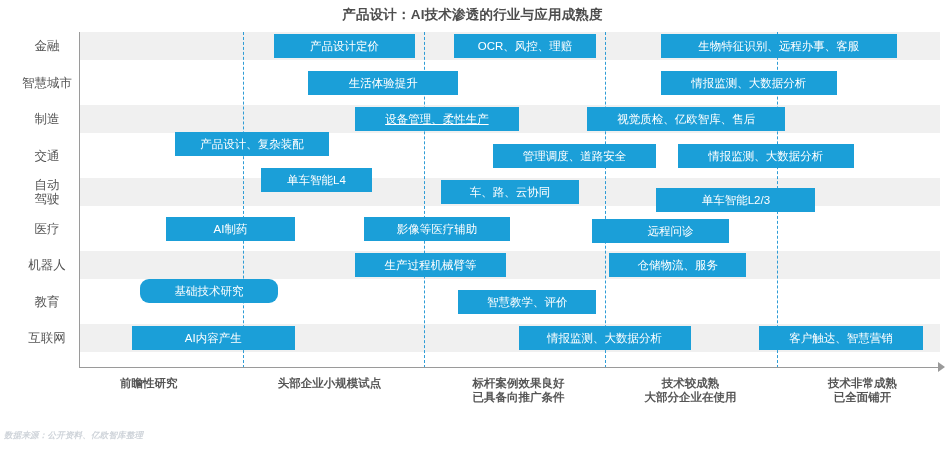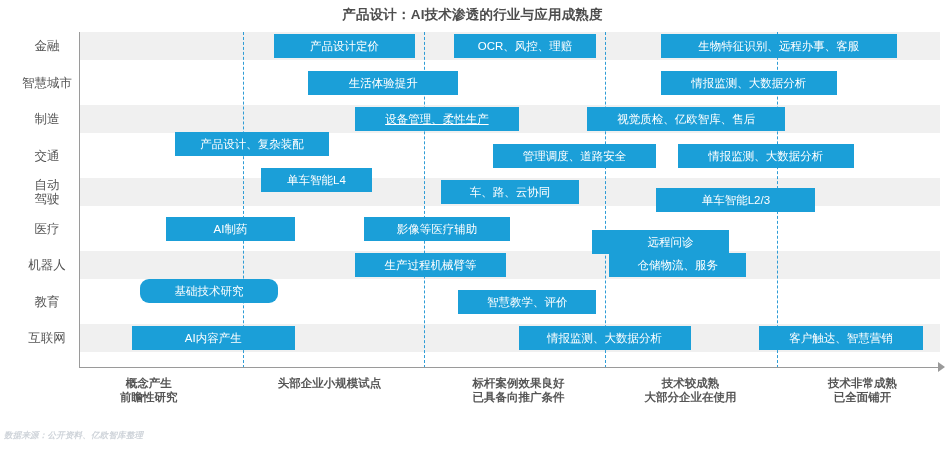--- a/index.html
+++ b/index.html
@@ -164,36 +164,35 @@
     <div class="bar" style="top: 92px; left: 11%; width: 18%; margin-top: 8px;">产品设计、复杂装配</div>
     <div class="bar" style="top: 75px; left: 32%; width: 19%; text-decoration: underline;">设备管理、柔性生产</div>
     <div class="bar" style="top: 75px; left: 59%; width: 23%;">视觉质检、亿欧智库、售后</div>
     <div class="bar" style="top: 111.5px; left: 48%; width: 19%;">管理调度、道路安全</div>
     <div class="bar" style="top: 111.5px; left: 69.5%; width: 20.5%;">情报监测、大数据分析</div>
     <div class="bar" style="top: 136px; left: 21%; width: 13%;">单车智能L4</div>
     <div class="bar" style="top: 148px; left: 42%; width: 16%;">车、路、云协同</div>
     <div class="bar" style="top: 156px; left: 65.5%; width: 18.5%; margin-left: 13px;">单车智能L2/3</div>
     <div class="bar" style="top: 184.5px; left: 10%; width: 15%;">AI制药</div>
     <div class="bar" style="top: 184.5px; left: 33%; width: 17%;">影像等医疗辅助</div>
-    <div class="bar" style="top: 198px; left: 59.5%; width: 16%; padding-left: 20px;">远程问诊</div>
+    <div class="bar" style="top: 187px; left: 59.5%; width: 16%; padding-left: 20px;">远程问诊</div>
     <div class="bar" style="top: 221px; left: 32%; width: 17.5%;">生产过程机械臂等</div>
     <div class="bar" style="top: 221px; left: 61.5%; width: 16%;">仓储物流、服务</div>
     <div class="bar" style="top: 247px; left: 7%; width: 16%; border-radius: 9px;">基础技术研究</div>
     <div class="bar" style="top: 257.5px; left: 44%; width: 16%;">智慧教学、评价</div>
     <div class="bar" style="top: 294px; left: 6%; width: 19%;">AI内容产生</div>
     <div class="bar" style="top: 294px; left: 51%; width: 20%;">情报监测、大数据分析</div>
     <div class="bar" style="top: 294px; left: 79%; width: 19%;">客户触达、智慧营销</div>
   </div>
 <div id="xaxis"></div>
 <div id="xaxis-arrow"></div>
 
 <div id="footer">数据来源：公开资料、亿欧智库整理</div>
 
 <div class="xcat" style="left: 68.8px; width: 160px;">
-    <span>概念产生</span>
     <span>前瞻性研究</span>
   </div>
 <div class="xcat" style="left: 249.4px; width: 160px;">
     <span>头部企业小规模试点</span>
   </div>
 <div class="xcat" style="left: 438.6px; width: 160px;">
     <span>标杆案例效果良好</span>
     <span>已具备向推广条件</span>
   </div>
 <div class="xcat" style="left: 610.6px; width: 160px;">

